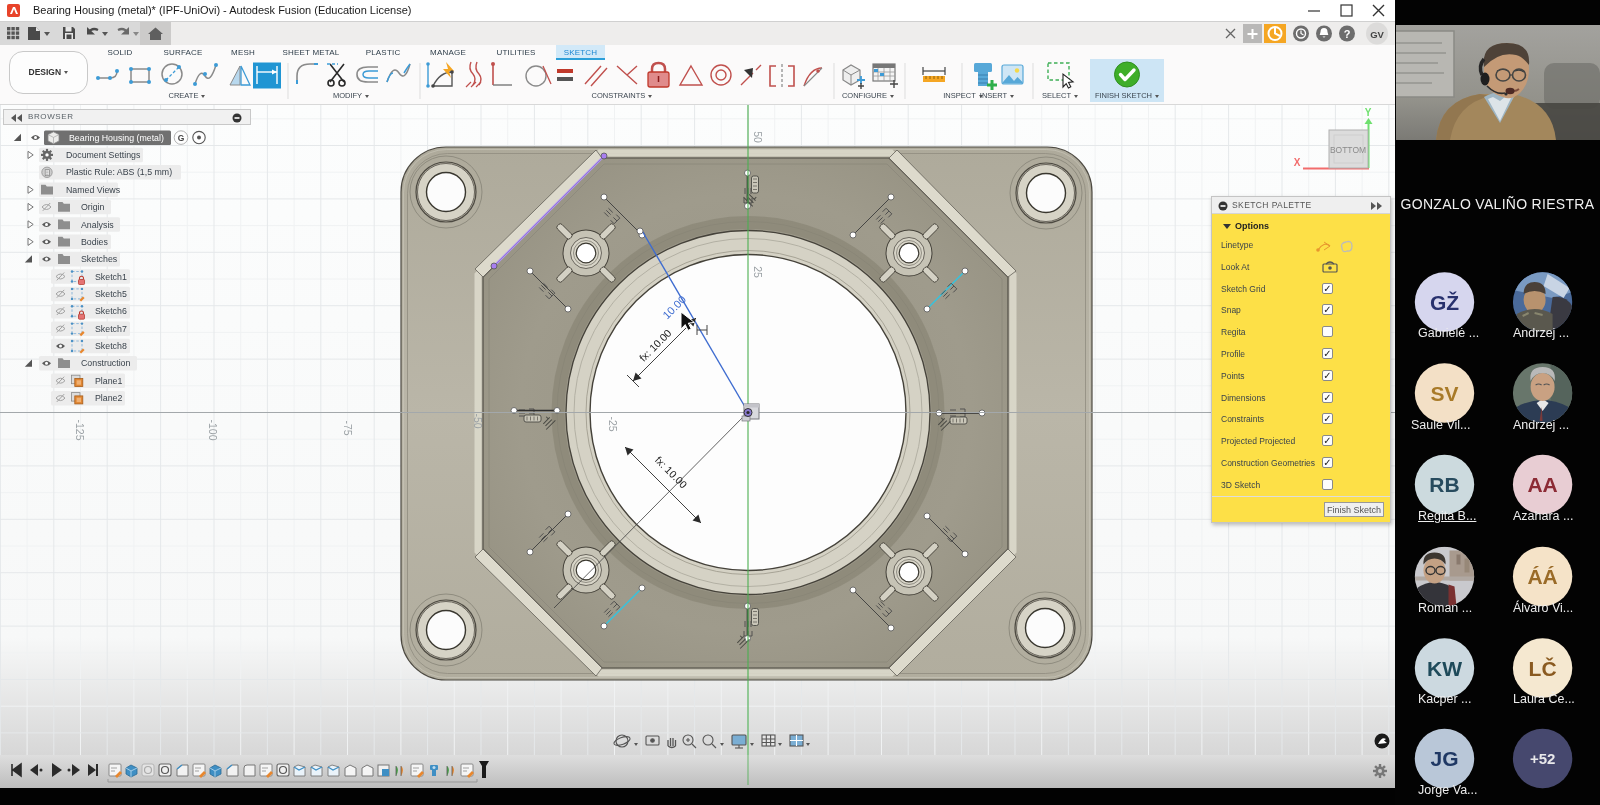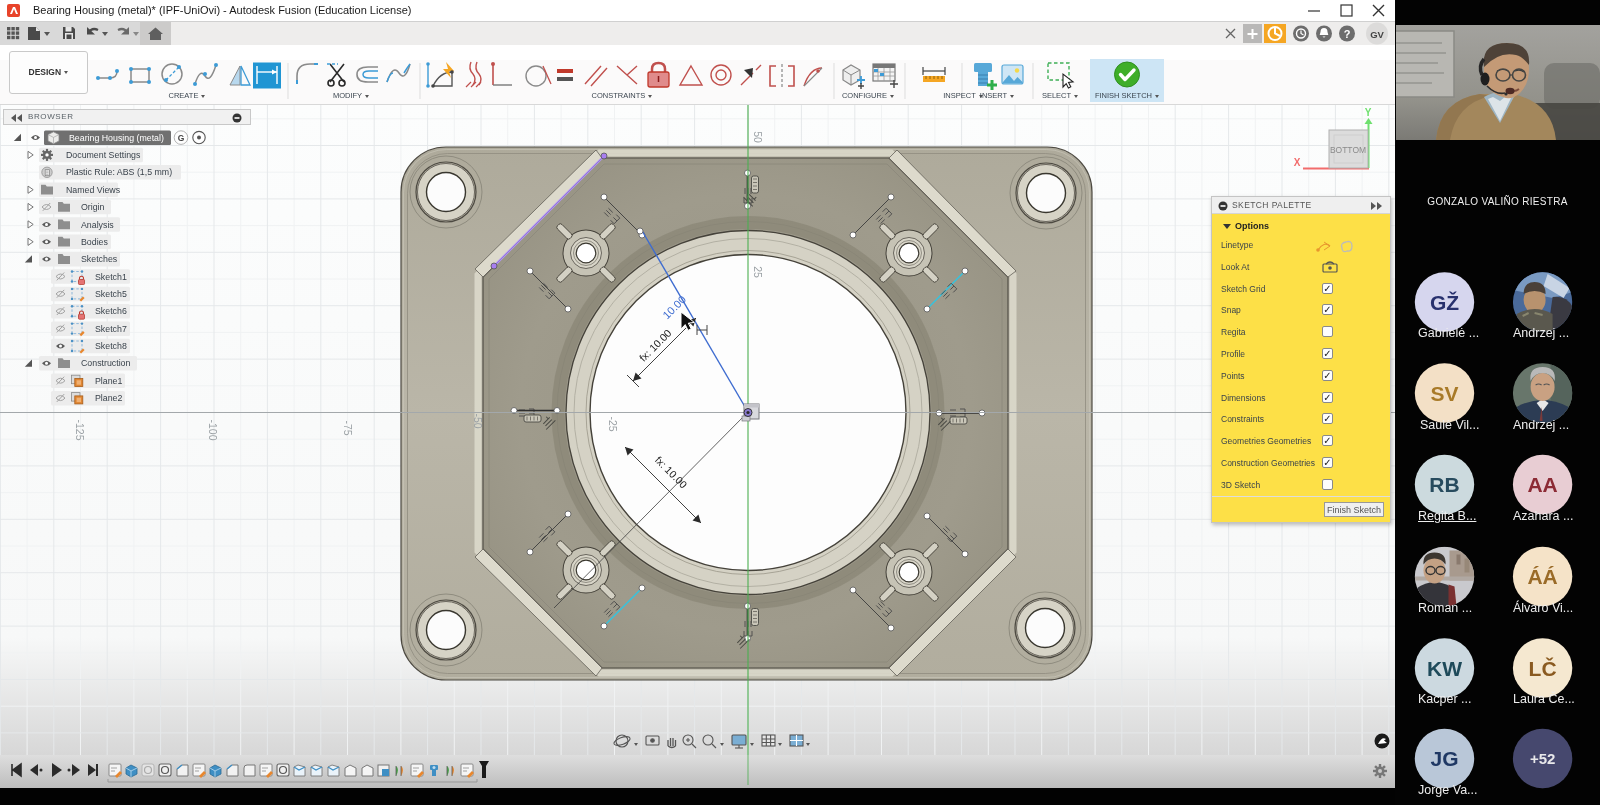--- a/index.html
+++ b/index.html
@@ -35,21 +35,21 @@
 .prow .pl{position:absolute;left:9px;top:3px;}
 .pcheck{position:absolute;left:110px;top:2px;width:11px;height:11px;background:#fdfdfd;border:1px solid #8a8a8a;border-radius:2px;font-size:10px;line-height:10px;color:#222;text-align:center;}
 #fsbtn{position:absolute;right:6px;bottom:5px;width:60px;height:15px;background:#f0f0f0;border:1px solid #999;color:#555;font-size:9px;text-align:center;line-height:14px;}
 
 #comments{left:0;top:730px;width:222px;height:16px;background:#e6e6e6;border:1px solid #c4c4c4;border-left:none;border-radius:0 3px 3px 0;margin-top:47px;}
 #comments span{position:absolute;left:40px;top:4px;font-size:8px;color:#555;letter-spacing:.5px;}
 #timeline{left:0;top:755px;width:1395px;height:33px;background:linear-gradient(#dedede,#bdbdbd);}
 #blackstrip{left:0;top:788px;width:1395px;height:17px;background:#020202;}
 
 #video{left:1395px;top:0;width:205px;height:805px;background:#030303;color:#e8e8e8;}
-#vname{position:absolute;left:0;top:196px;width:100%;text-align:center;font-size:10px;color:#f0f0f0;letter-spacing:.3px;}
+#vname{position:absolute;left:0;top:196px;width:100%;text-align:center;font-size:14px;color:#f0f0f0;letter-spacing:.3px;}
 .avn{position:absolute;width:100px;font-size:12.5px;color:#ededed;text-align:left;}
 </style></head>
 <body>
 <div id="app">
 <div id="titlebar" class="abs">
   <svg class="abs" style="left:7px;top:4px" width="14" height="14">
         <rect x="0" y="0" width="13" height="13" rx="2" fill="#e8432a"></rect>
         <path d="M3 10 L6 3 L8 3 L11 10 L9 10 L7 5 L5 10 Z" fill="#fff"></path>
       </svg>
   <span class="ttext">Bearing Housing (metal)* (IPF-UniOvi) - Autodesk Fusion (Education License)</span>
@@ -105,20 +105,30 @@
   <circle cx="81" cy="11.5" r="8" fill="#6d6d6d"></circle>
         <circle cx="81" cy="11.5" r="4.5" fill="none" stroke="#fff" stroke-width="1.4"></circle>
         <path d="M81 8.5 L81 11.5 L83.5 13" stroke="#fff" stroke-width="1.2" fill="none"></path>
   <circle cx="104" cy="11.5" r="8" fill="#6d6d6d"></circle>
         <path d="M104 6 q3.5 0 3.5 4 l.8 3 l-8.6 0 l.8 -3 q0 -4 3.5 -4 Z M102.5 14.5 q1.5 2 3 0" fill="#fff"></path>
   <circle cx="127" cy="11.5" r="8" fill="#6d6d6d"></circle>
         <text x="127" y="15.5" font-size="11" fill="#fff" text-anchor="middle" font-weight="bold" font-family="Liberation Sans">?</text>
   <circle cx="157" cy="11.5" r="11" fill="#dcdbda"></circle>
         <text x="157" y="15.5" font-size="9.5" fill="#444" text-anchor="middle" font-weight="bold" font-family="Liberation Sans">GV</text>
  </svg>
+</div>
+<div id="tabsrow" class="abs">
+ <div class="tab" style="left:96px;width:48px;">SOLID</div>
+ <div class="tab" style="left:152px;width:62px;">SURFACE</div>
+ <div class="tab" style="left:220px;width:46px;">MESH</div>
+ <div class="tab" style="left:272px;width:78px;">SHEET METAL</div>
+ <div class="tab" style="left:356px;width:54px;">PLASTIC</div>
+ <div class="tab" style="left:418px;width:60px;">MANAGE</div>
+ <div class="tab" style="left:486px;width:60px;">UTILITIES</div>
+ <div class="tab" id="tabsketch" style="left:556px;width:49px;">SKETCH</div>
 </div>
 <div id="toolbar" class="abs">
  <div id="fsbox"></div>
  <svg class="abs" style="left:0;top:0" width="1395" height="45">
   <g transform="translate(0,-60)">
 
    <path d="M98 78 h12 q7 0 7 -7" fill="none" stroke="#8a8a8a" stroke-width="1.5"></path>
           <circle cx="98" cy="78" r="2" fill="#3d9bd6"></circle>
           <circle cx="110" cy="78" r="2" fill="#3d9bd6"></circle>
           <circle cx="117" cy="71" r="2" fill="#3d9bd6"></circle>
@@ -226,21 +236,21 @@
   </g>
  </svg>
  <div class="glabel" style="left:157px;width:60px;">CREATE <i class="dd"></i></div>
  <div class="glabel" style="left:321px;width:60px;">MODIFY <i class="dd"></i></div>
  <div class="glabel" style="left:582px;width:80px;">CONSTRAINTS <i class="dd"></i></div>
  <div class="glabel" style="left:833px;width:70px;">CONFIGURE <i class="dd"></i></div>
  <div class="glabel" style="left:933px;width:60px;">INSPECT <i class="dd"></i></div>
  <div class="glabel" style="left:967px;width:60px;">INSERT <i class="dd"></i></div>
  <div class="glabel" style="left:1030px;width:60px;">SELECT <i class="dd"></i></div>
  <div class="glabel" style="left:1087px;width:80px;">FINISH SKETCH <i class="dd"></i></div>
- <div class="abs" style="left:9px;top:-9px;width:79px;height:43px;background:#fdfdfd;border:1px solid #c9c9c9;border-radius:3px;font-size:8.5px;font-weight:bold;color:#333;text-align:center;line-height:41px;">DESIGN <i class="dd"></i></div>
+ <div class="abs" style="left:9px;top:-9px;width:79px;height:43px;background:#fdfdfd;border:1px solid #c9c9c9;border-radius:14px;font-size:8.5px;font-weight:bold;color:#333;text-align:center;line-height:41px;">DESIGN <i class="dd"></i></div>
 </div>
 <svg id="canvas" class="abs" width="1395" height="650" viewBox="0 105 1395 650">
 <defs>
 <linearGradient id="bgGrad" x1="0" y1="0" x2="0" y2="1">
           <stop offset="0" stop-color="#fcfdfd"></stop>
           <stop offset="0.82" stop-color="#f7f8f8"></stop>
           <stop offset="1" stop-color="#d7d7d7"></stop>
         </linearGradient>
 <linearGradient id="plateGrad" x1="0" y1="0" x2="0" y2="1">
           <stop offset="0" stop-color="#aeaa9b"></stop>
@@ -715,21 +725,21 @@
       </div>
  <div class="prow" style="top:193px;">
         <span class="pl">Dimensions</span>
         <div class="pcheck">✓</div>
       </div>
  <div class="prow" style="top:214px;">
         <span class="pl">Constraints</span>
         <div class="pcheck">✓</div>
       </div>
  <div class="prow" style="top:236px;">
-        <span class="pl">Geometries Geometries</span>
+        <span class="pl">Projected Projected</span>
         <div class="pcheck">✓</div>
       </div>
  <div class="prow" style="top:258px;">
         <span class="pl">Construction Geometries</span>
         <div class="pcheck">✓</div>
       </div>
  <div class="prow" style="top:280px;">
         <span class="pl">3D Sketch</span>
         <div class="pcheck"></div>
       </div>
@@ -1023,21 +1033,21 @@
           <text y="7.5" text-anchor="middle" font-family="Liberation Sans, sans-serif" font-size="21" font-weight="bold" fill="#1f3864">JG</text>
         </g>
 <g transform="translate(1542.6,758.5)">
           <circle r="29.7" fill="#46486e"></circle>
           <path d="M-29.7 8 a29.7 29.7 0 0 0 59.4 0 v22 h-59.4 Z" fill="#8e8e8e" opacity="0.35" clip-path="url(#ac)"></path>
           <text y="5.5" text-anchor="middle" font-family="Liberation Sans, sans-serif" font-size="15" font-weight="bold" fill="#e8e8ea">+52</text>
         </g>
 </svg>
 <div class="avn" style="left:23px;top:326px;">Gabrielė ...</div>
 <div class="avn" style="left:118px;top:326px;">Andrzej ...</div>
-<div class="avn" style="left:25px;top:418px;">Saulė Vil...</div>
+<div class="avn" style="left:16px;top:418px;">Saulė Vil...</div>
 <div class="avn" style="left:118px;top:418px;">Andrzej ...</div>
 <div class="avn" style="left:23px;top:509px;text-decoration:underline;">Regita B...</div>
 <div class="avn" style="left:118px;top:509px;">Azahara ...</div>
 <div class="avn" style="left:23px;top:601px;">Roman ...</div>
 <div class="avn" style="left:118px;top:601px;">Álvaro Vi...</div>
 <div class="avn" style="left:23px;top:692px;">Kacper ...</div>
 <div class="avn" style="left:118px;top:692px;">Laura Če...</div>
 <div class="avn" style="left:23px;top:783px;">Jorge Va...</div>
 </div>
 

